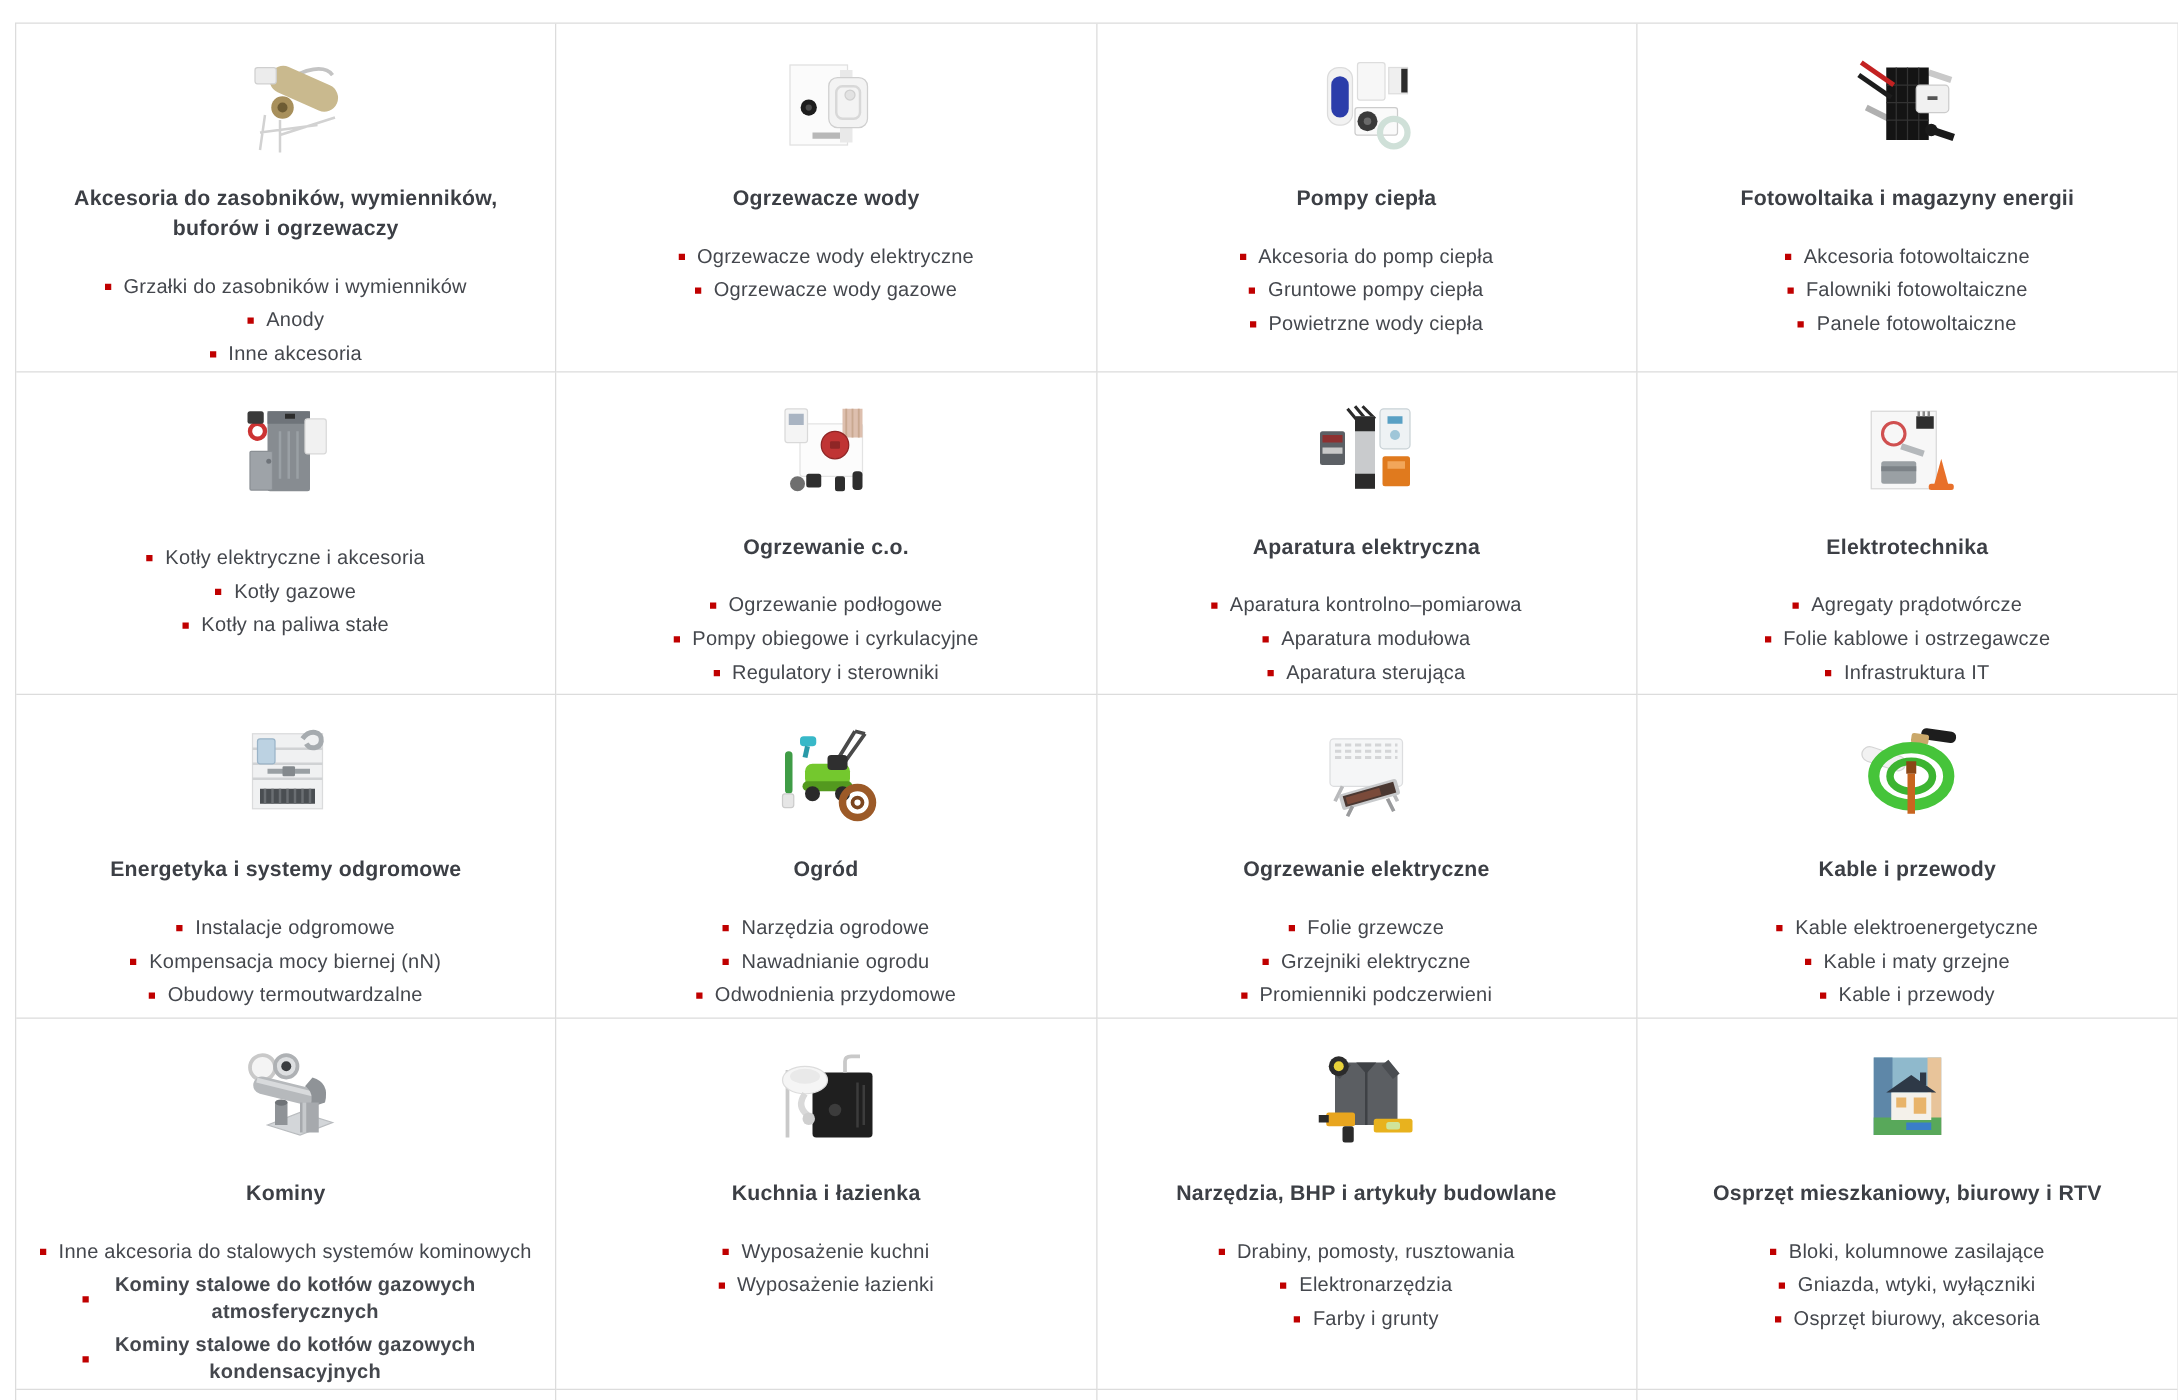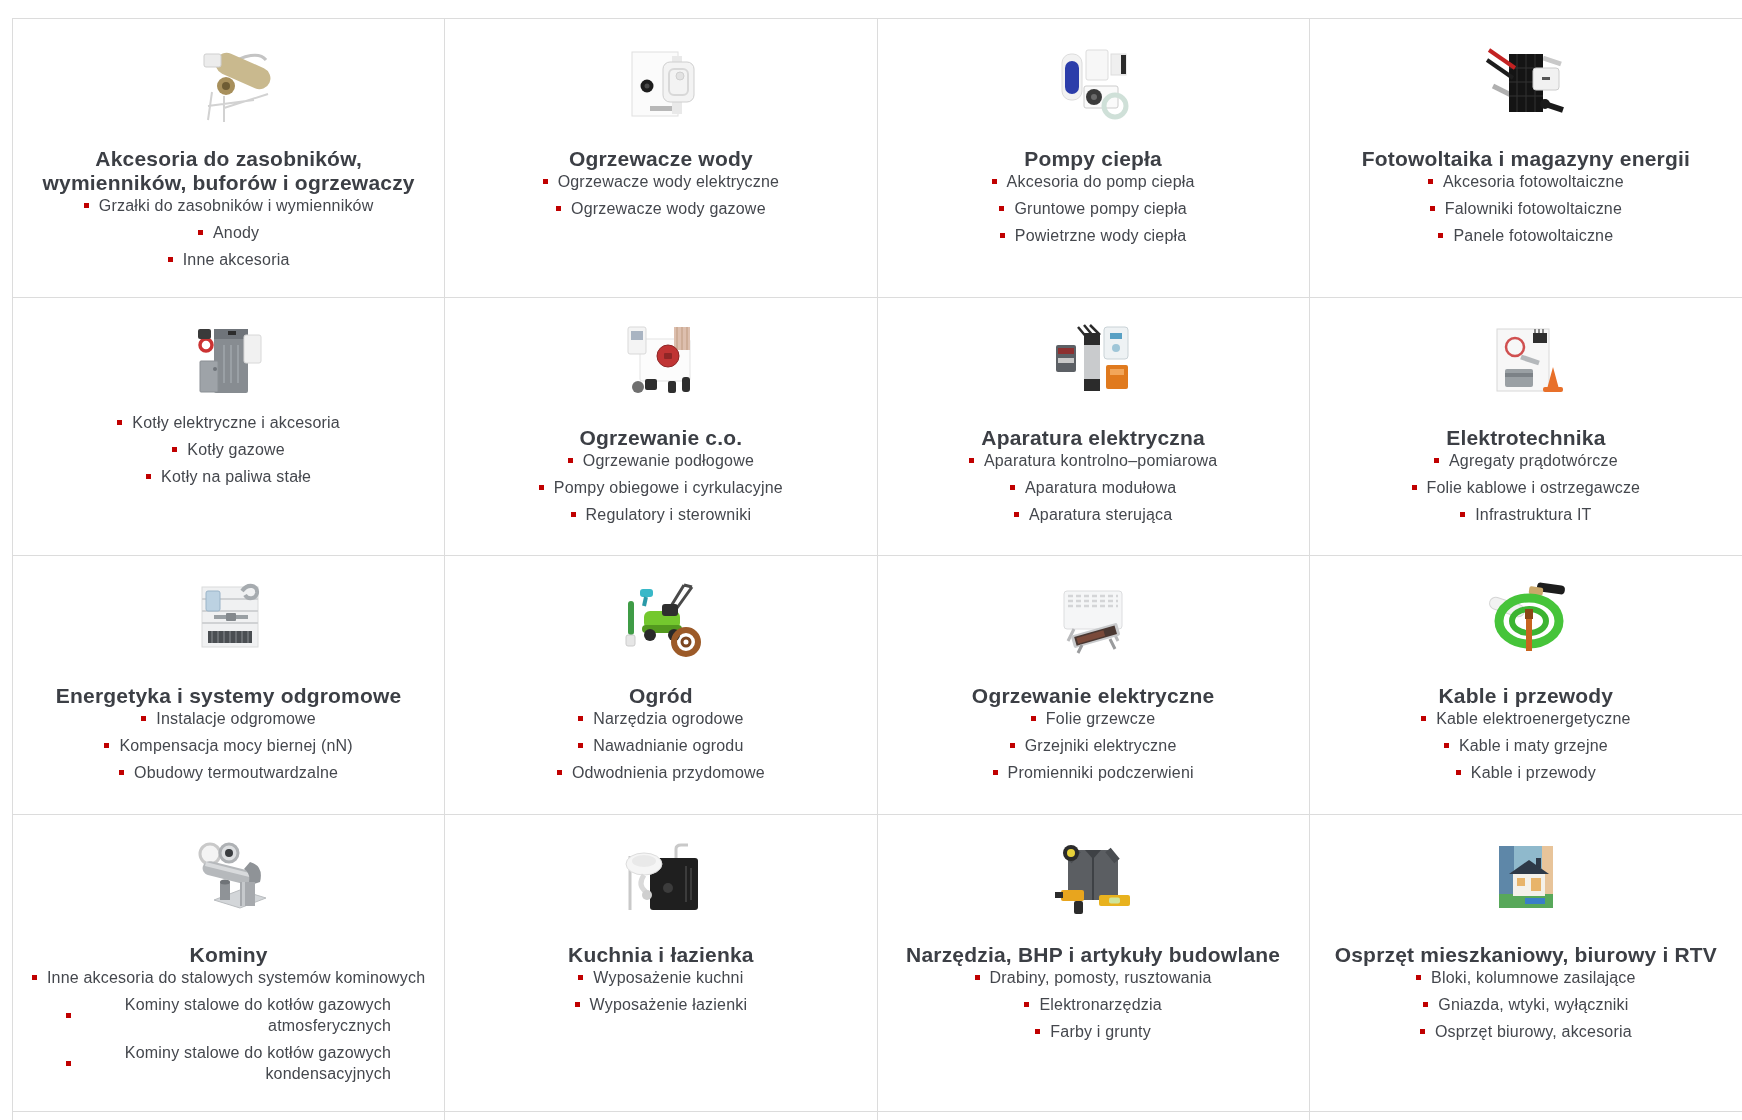--- a/index.html
+++ b/index.html
@@ -35,52 +35,51 @@
   .photo {
     height: 92px;
     display: flex;
     align-items: center;
     justify-content: center;
   }
   .photo svg { display: block; }
   .cat-title {
     margin: 14px auto 0 auto;
     max-width: 390px;
-    font-size: 21px;
+    font-size: 17px;
     line-height: 24px;
     font-weight: bold;
     color: #3c3f45;
     letter-spacing: 0.2px;
     cursor: pointer;
   }
   ul.items {
     list-style: none;
-    margin: 0 0 0 0;
+    margin: 24px 0 0 0;
     padding: 0;
-    text-align: right;
   }
   ul.items li {
     display: flex;
     align-items: center;
     justify-content: center;
     gap: 10px;
     margin-top: 6px;
     font-size: 16px;
     line-height: 21px;
     color: #44474d;
     letter-spacing: 0.2px;
     cursor: pointer;
   }
   ul.items li:first-child { margin-top: 0; }
   .bullet {
     flex: 0 0 auto;
     width: 5px; height: 5px;
     background: #c00000;
   }
-  li.wrap .itxt { max-width: 310px; }
+  li.wrap .itxt { max-width: 310px; font-weight: bold; }
 </style>
 </head>
 <body>
 
 <div class="grid">
 
   <div class="cell r1">
     <div class="photo">
       <svg width="90" height="90" viewBox="0 0 90 90">
         <path d="M28 50 L24 78 M40 54 L40 80 M24 64 L70 58 M40 66 L84 52" stroke="#d2d2d2" stroke-width="2" fill="none"></path>

